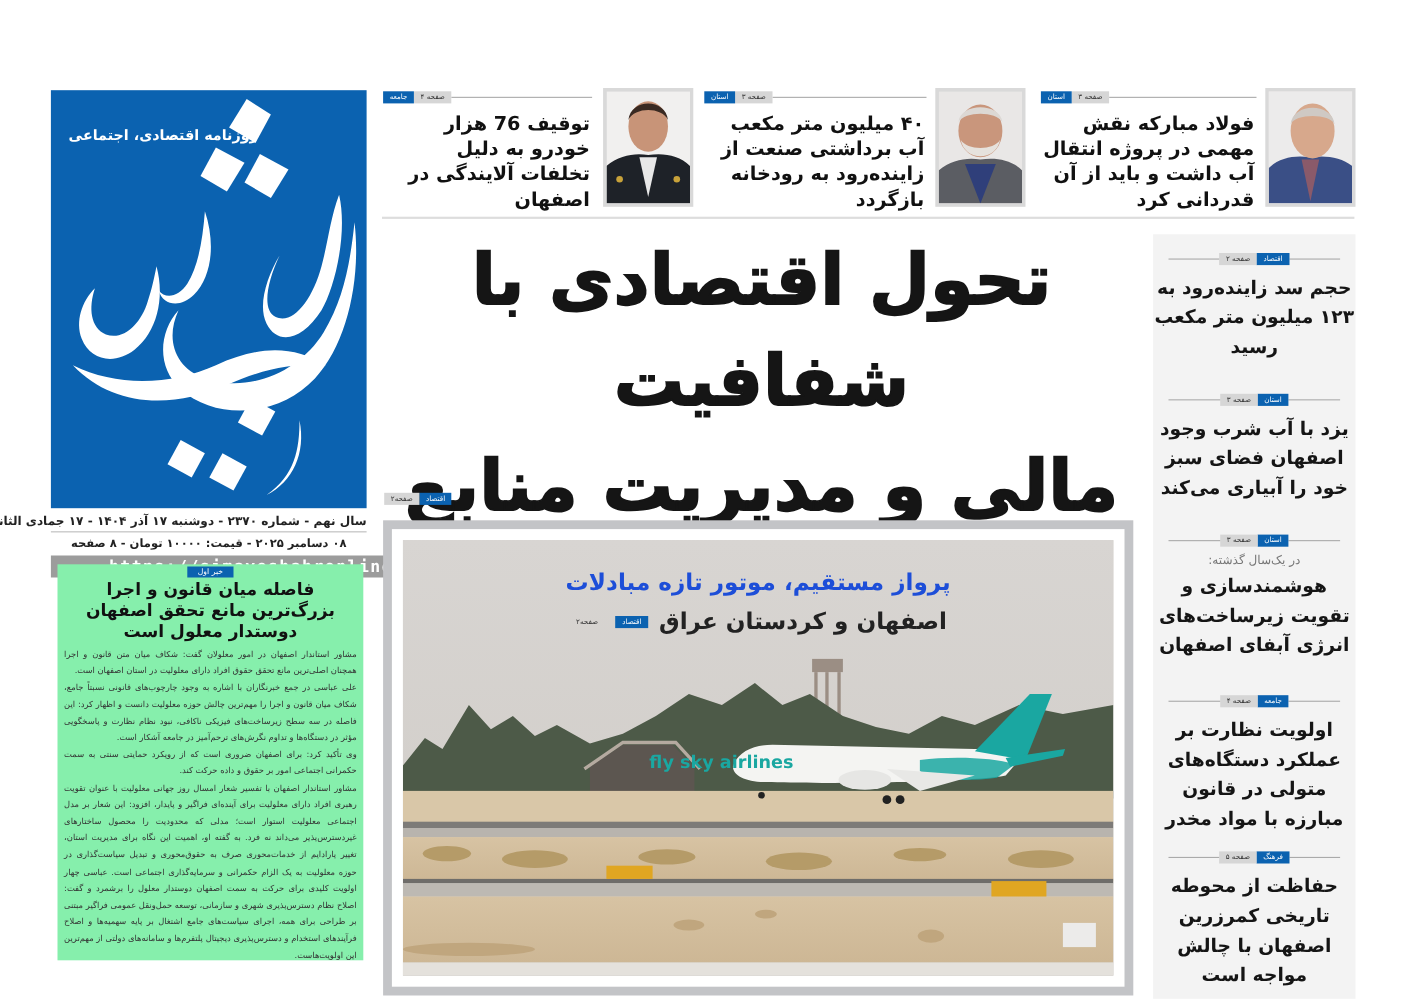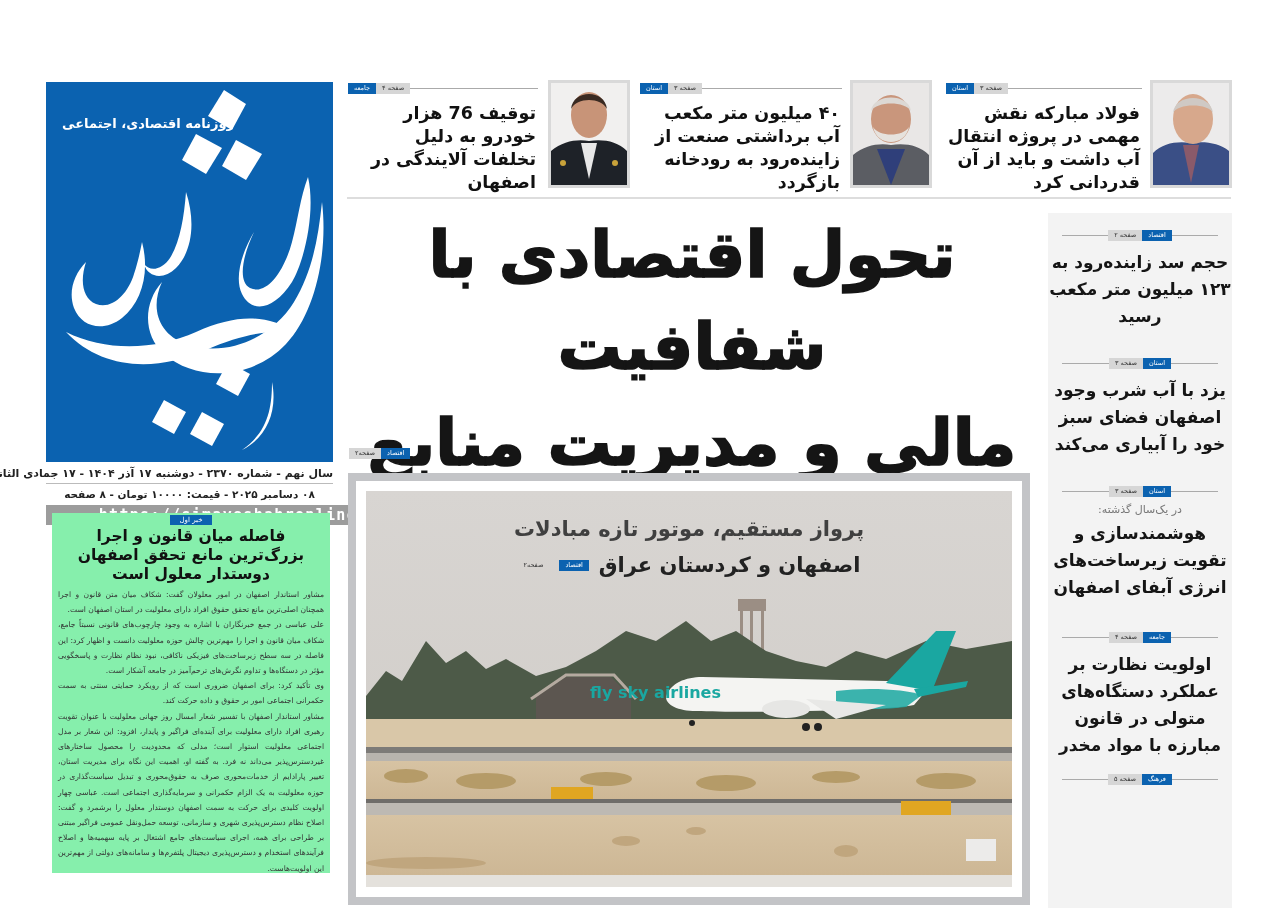--- a/index.html
+++ b/index.html
@@ -39,21 +39,21 @@
   .headline-wrap .sub { font-size: 21px; font-weight: bold; color: #555; margin-top: 17px; }
   .headline-wrap .title { font-size: 64px; line-height: 92px; font-weight: 900; color: #151515; letter-spacing: -1px; margin-top: 4px;
     font-family: "DejaVu Sans", sans-serif; -webkit-text-stroke: 1.6px #151515; }
   .headline-tag { position: absolute; left: 349px; top: 448px; display: flex; flex-direction: row; }
 
   
   .photo-frame { position: absolute; left: 348px; top: 473px; width: 682px; height: 432px; background: #c3c4c7; padding: 8px; }
   .photo-inner { width: 100%; height: 100%; background: #fff; padding: 10px; }
   .photo-img { width: 100%; height: 100%; position: relative; overflow: hidden; background: #d6d3d0; }
   .photo-caption { position: absolute; top: 20px; left: 0; right: 0; text-align: center; }
-  .photo-caption .c1 { font-size: 21px; font-weight: bold; color: #404040; line-height: 36px; }
+  .photo-caption .c1 { font-size: 21px; font-weight: bold; color: #1d4ed8; line-height: 36px; }
   .photo-caption .c2row { display: flex; justify-content: center; align-items: center; gap: 10px; flex-direction: row; }
   .photo-caption .c2 { font-size: 21px; font-weight: bold; color: #222; line-height: 36px; }
 
   
   .sidebar { position: absolute; left: 1048px; top: 213px; width: 184px; height: 695px; background: #f3f3f3; }
   .side-item { position: absolute; left: 0; width: 184px; text-align: center; }
   .side-item .tagrow { display: flex; align-items: center; justify-content: center; height: 12px; flex-direction: row; padding: 0 14px; }
   .side-item .tagrow .rule { flex: 1; height: 1px; background: #aaa; }
   .side-item .pre { font-size: 11px; color: #777; margin-top: 6px; }
   .side-item h4 { font-size: 17px; line-height: 27px; font-weight: bold; color: #151515; margin-top: 8px; }
@@ -301,14 +301,15 @@
     <h4>اولویت نظارت بر عملکرد دستگاه‌های متولی در قانون مبارزه با مواد مخدر</h4>
   </div>
 
   <div class="side-item" style="top:560px;">
     <div class="tagrow">
       <div class="rule"></div>
       <span class="tag-section">فرهنگ</span>
       <span class="tag-page">صفحه ۵</span>
       <div class="rule"></div>
     </div>
+    <h4>حفاظت از محوطه تاریخی کمرزرین اصفهان با چالش مواجه است</h4>
   </div>
 </div>
 
 </body></html>

